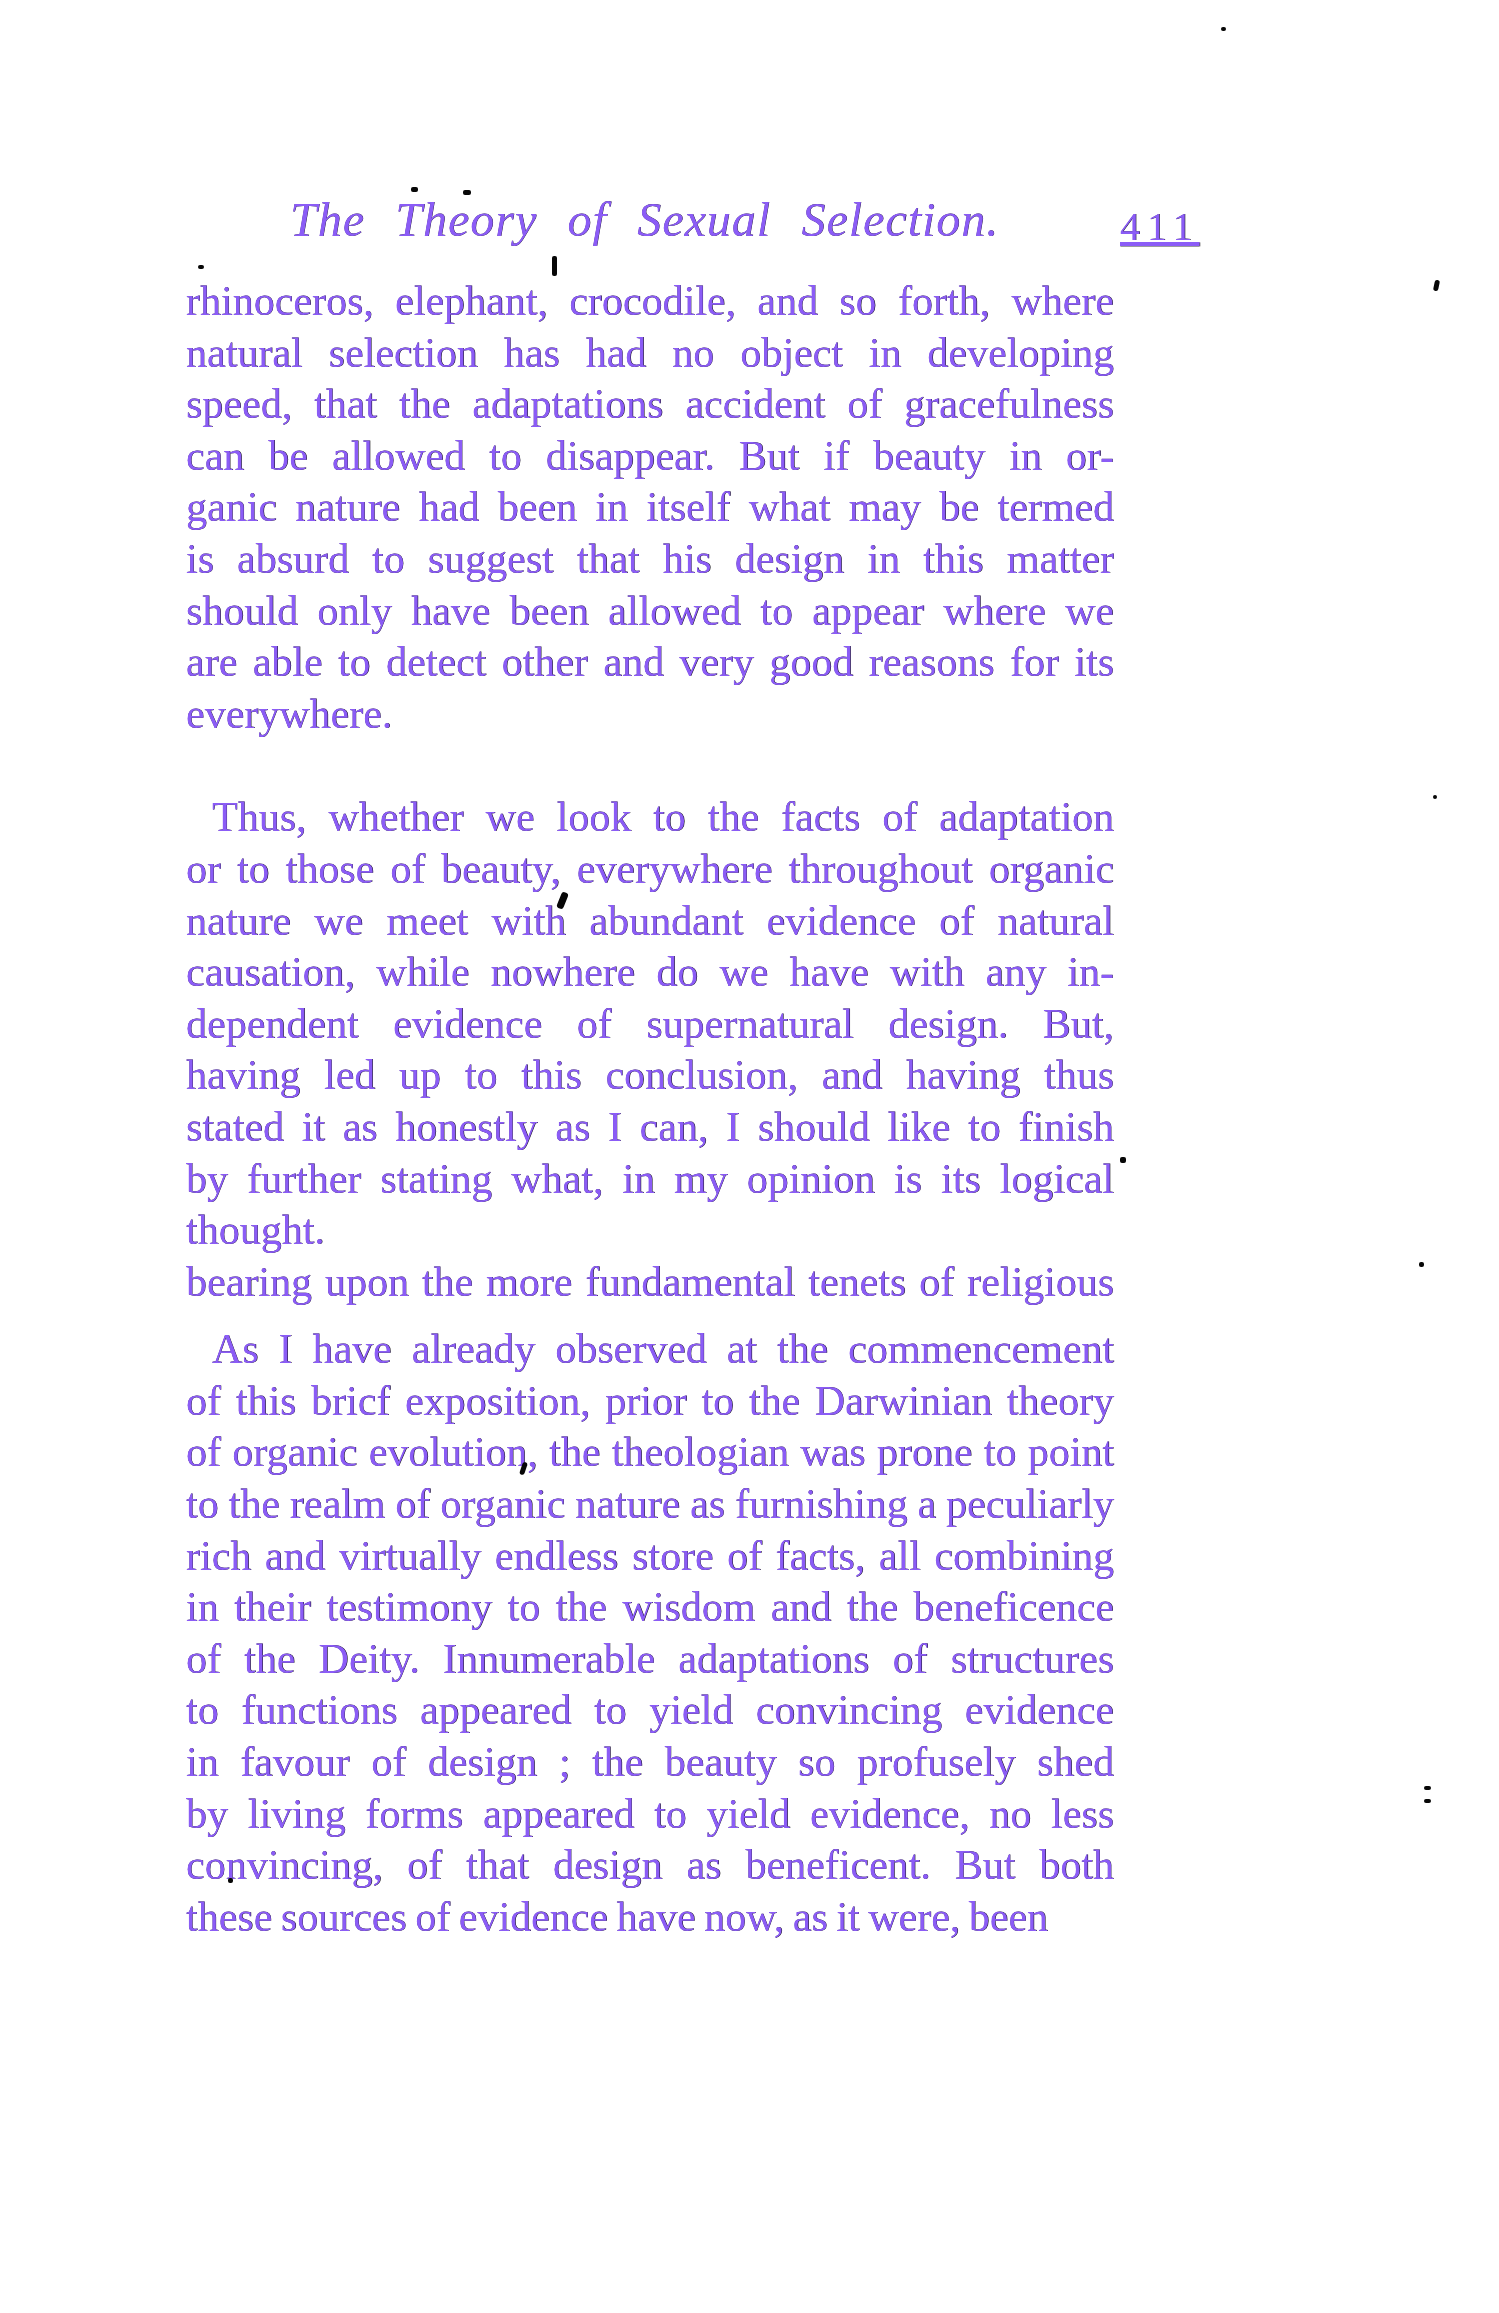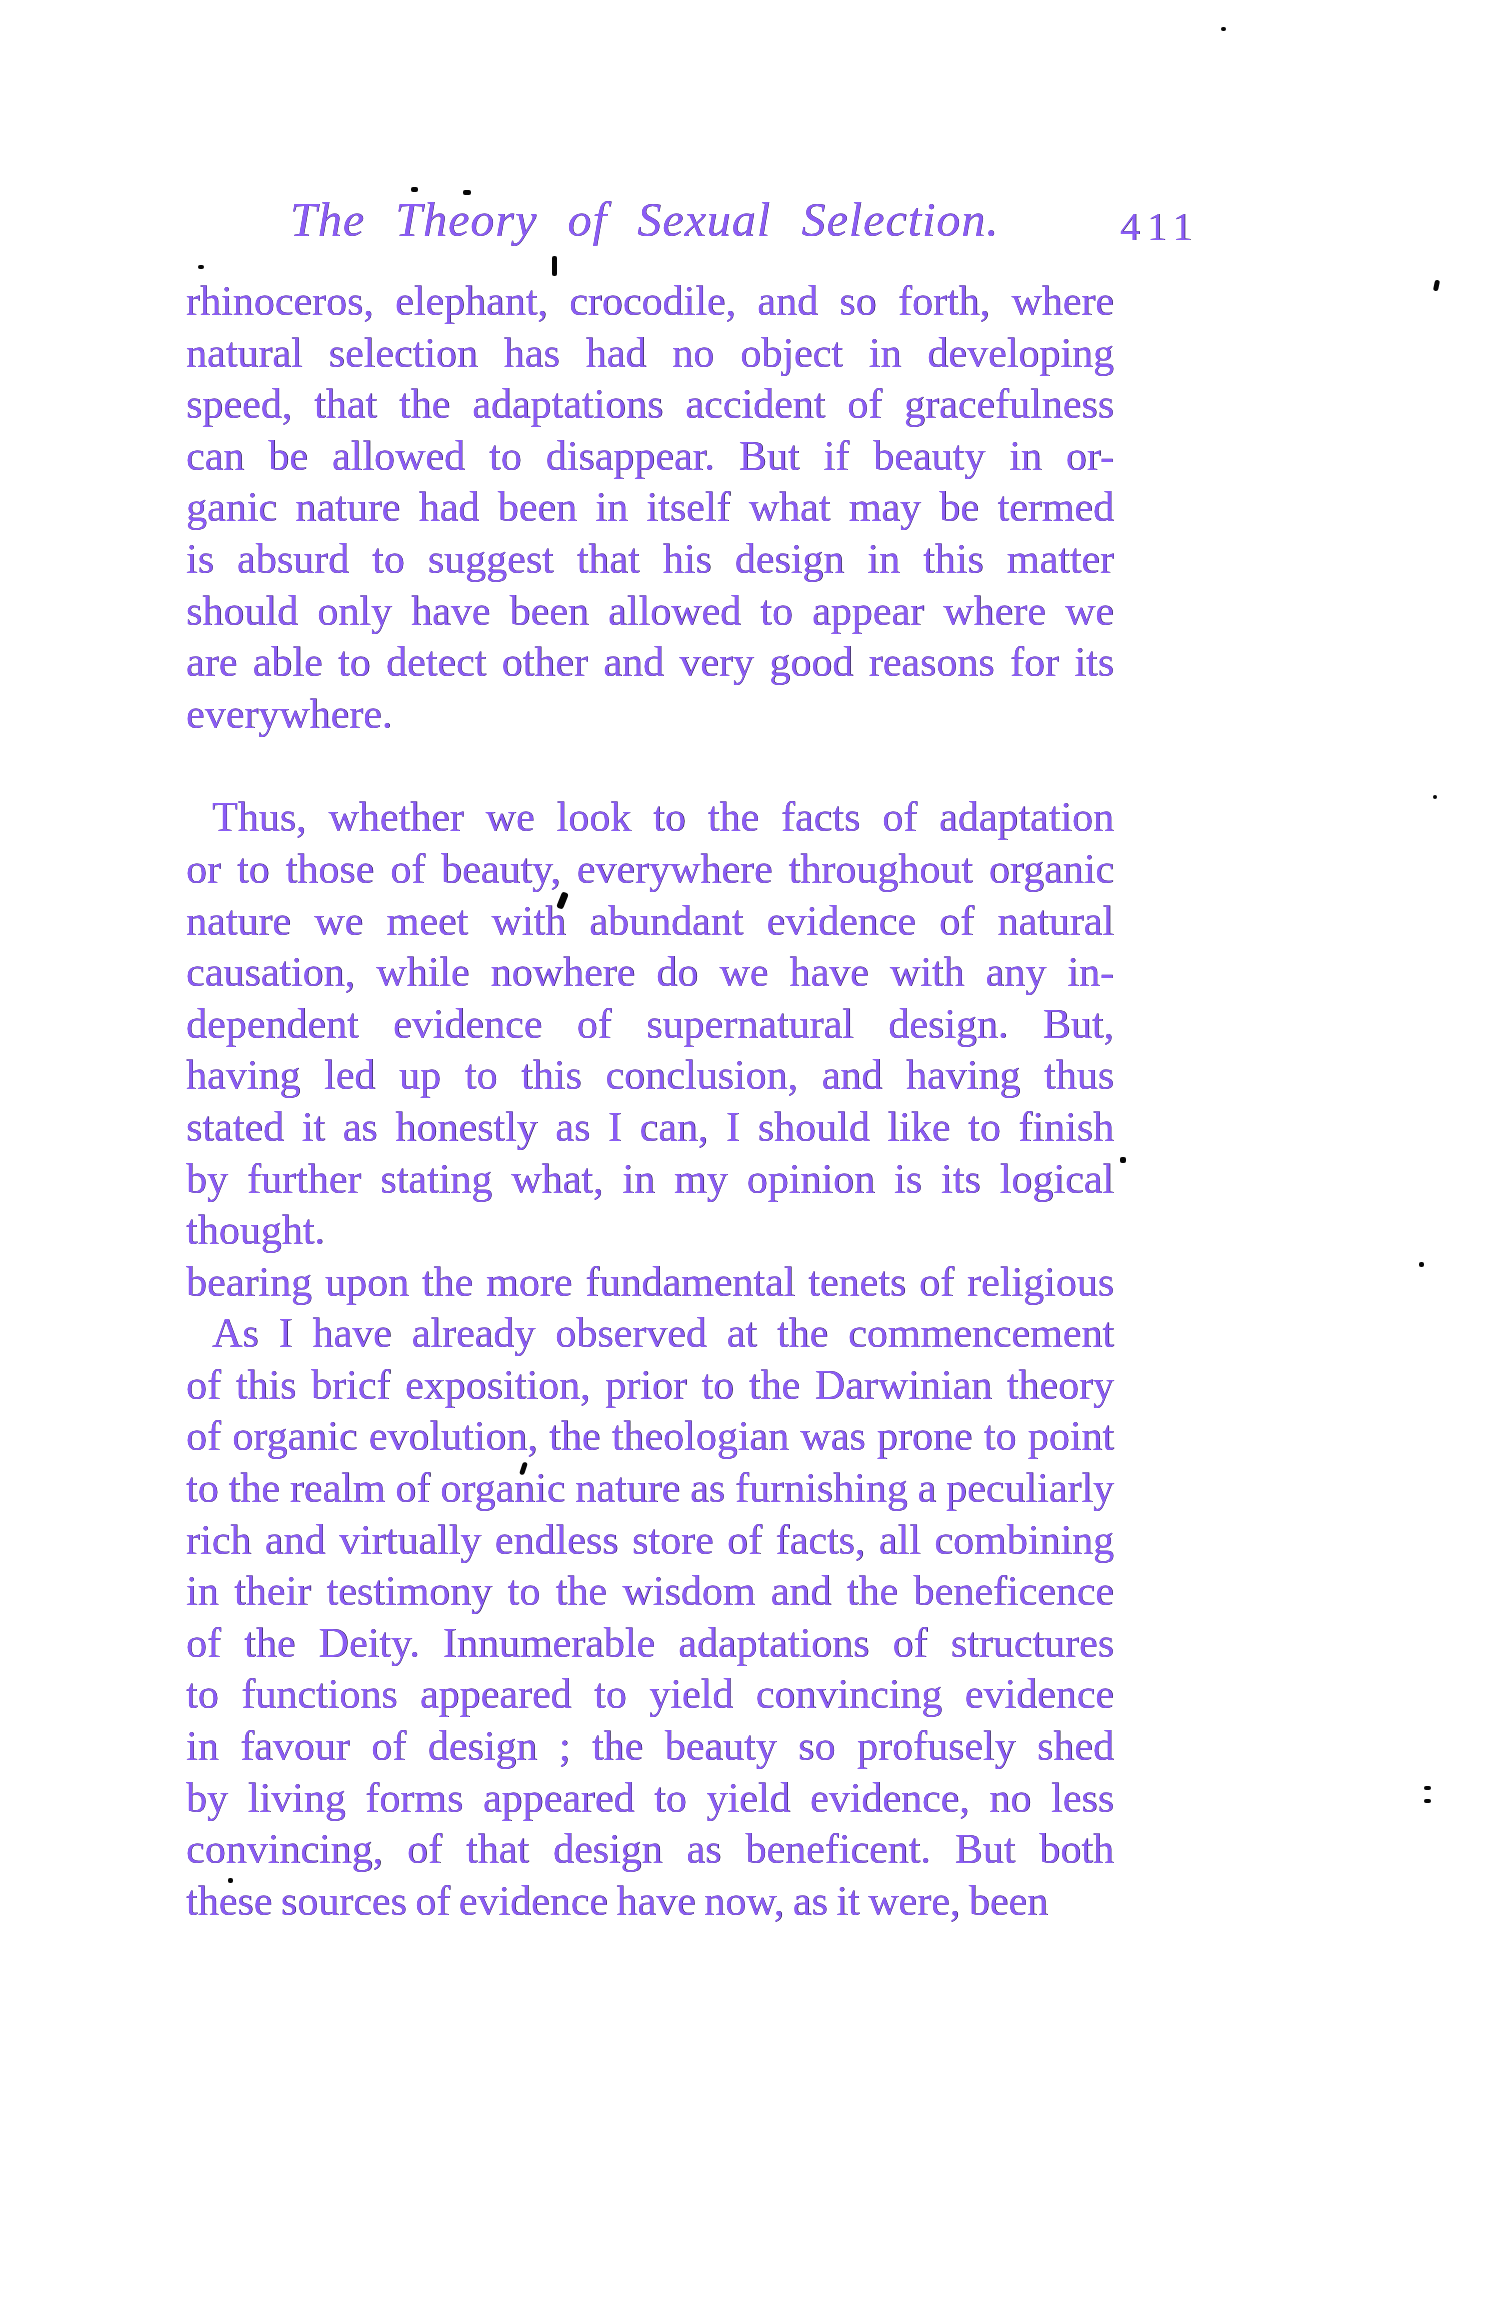--- a/index.html
+++ b/index.html
@@ -25,39 +25,40 @@
     word-spacing:0.36em;
     letter-spacing:1px;
     white-space:nowrap;
     text-shadow:0.3px 0.3px 0 #070707;
   }
   .header .pagenum{
     position:absolute;left:934px;top:16px;
     font-size:40px;line-height:40px;
     letter-spacing:7px;
     text-shadow:0.4px 0.4px 0 #070707;
+    text-decoration:underline;
   }
   
   .body-text{
     position:absolute;left:186px;top:276px;width:928px;
     font-size:42px;
     text-shadow:0.35px 0.35px 0 #070707;
   }
   .paragraph{margin:0;}
   .paragraph.gap{margin-top:52px;}
   .line{
     height:51.6px;
     line-height:51.6px;
     text-align:justify;
     text-align-last:justify;
     word-spacing:-2px;
     white-space:normal;
   }
   .line.last{text-align-last:left;}
-  .line.indent{text-indent:26px;}
+  .line.indent{text-indent:26px;margin-top:16px;}
   
   .artifact{position:absolute;background:#070707;border-radius:2px;}
 </style>
 </head>
 <body>
 
 <div class="page">
 
   <div class="header">
     <span class="title">The Theory of Sexual Selection.</span>

